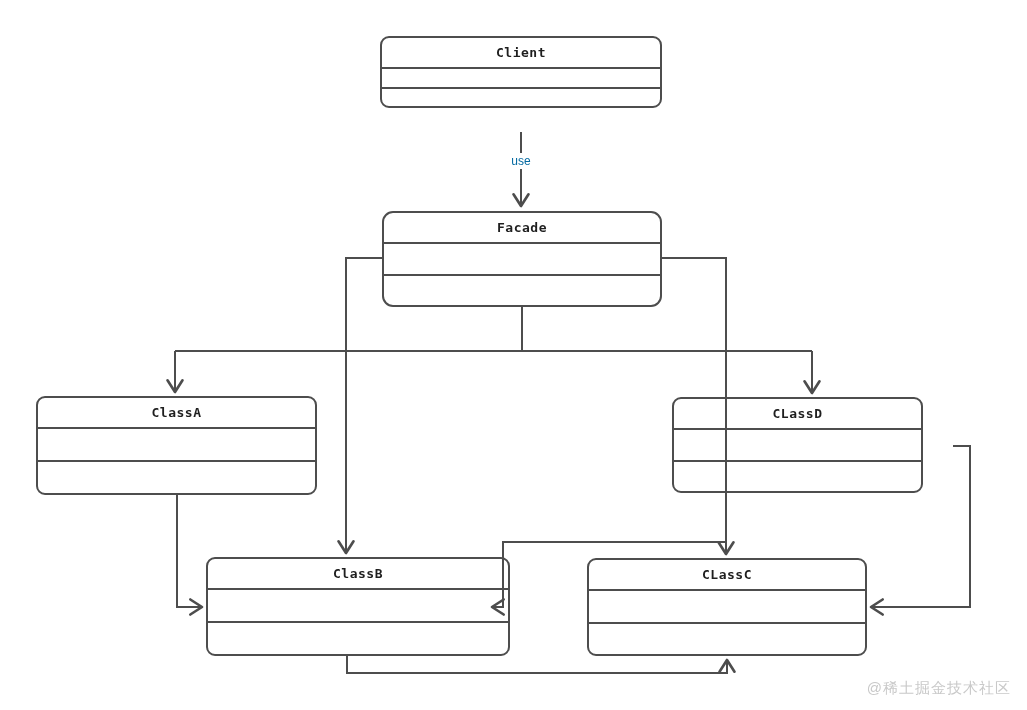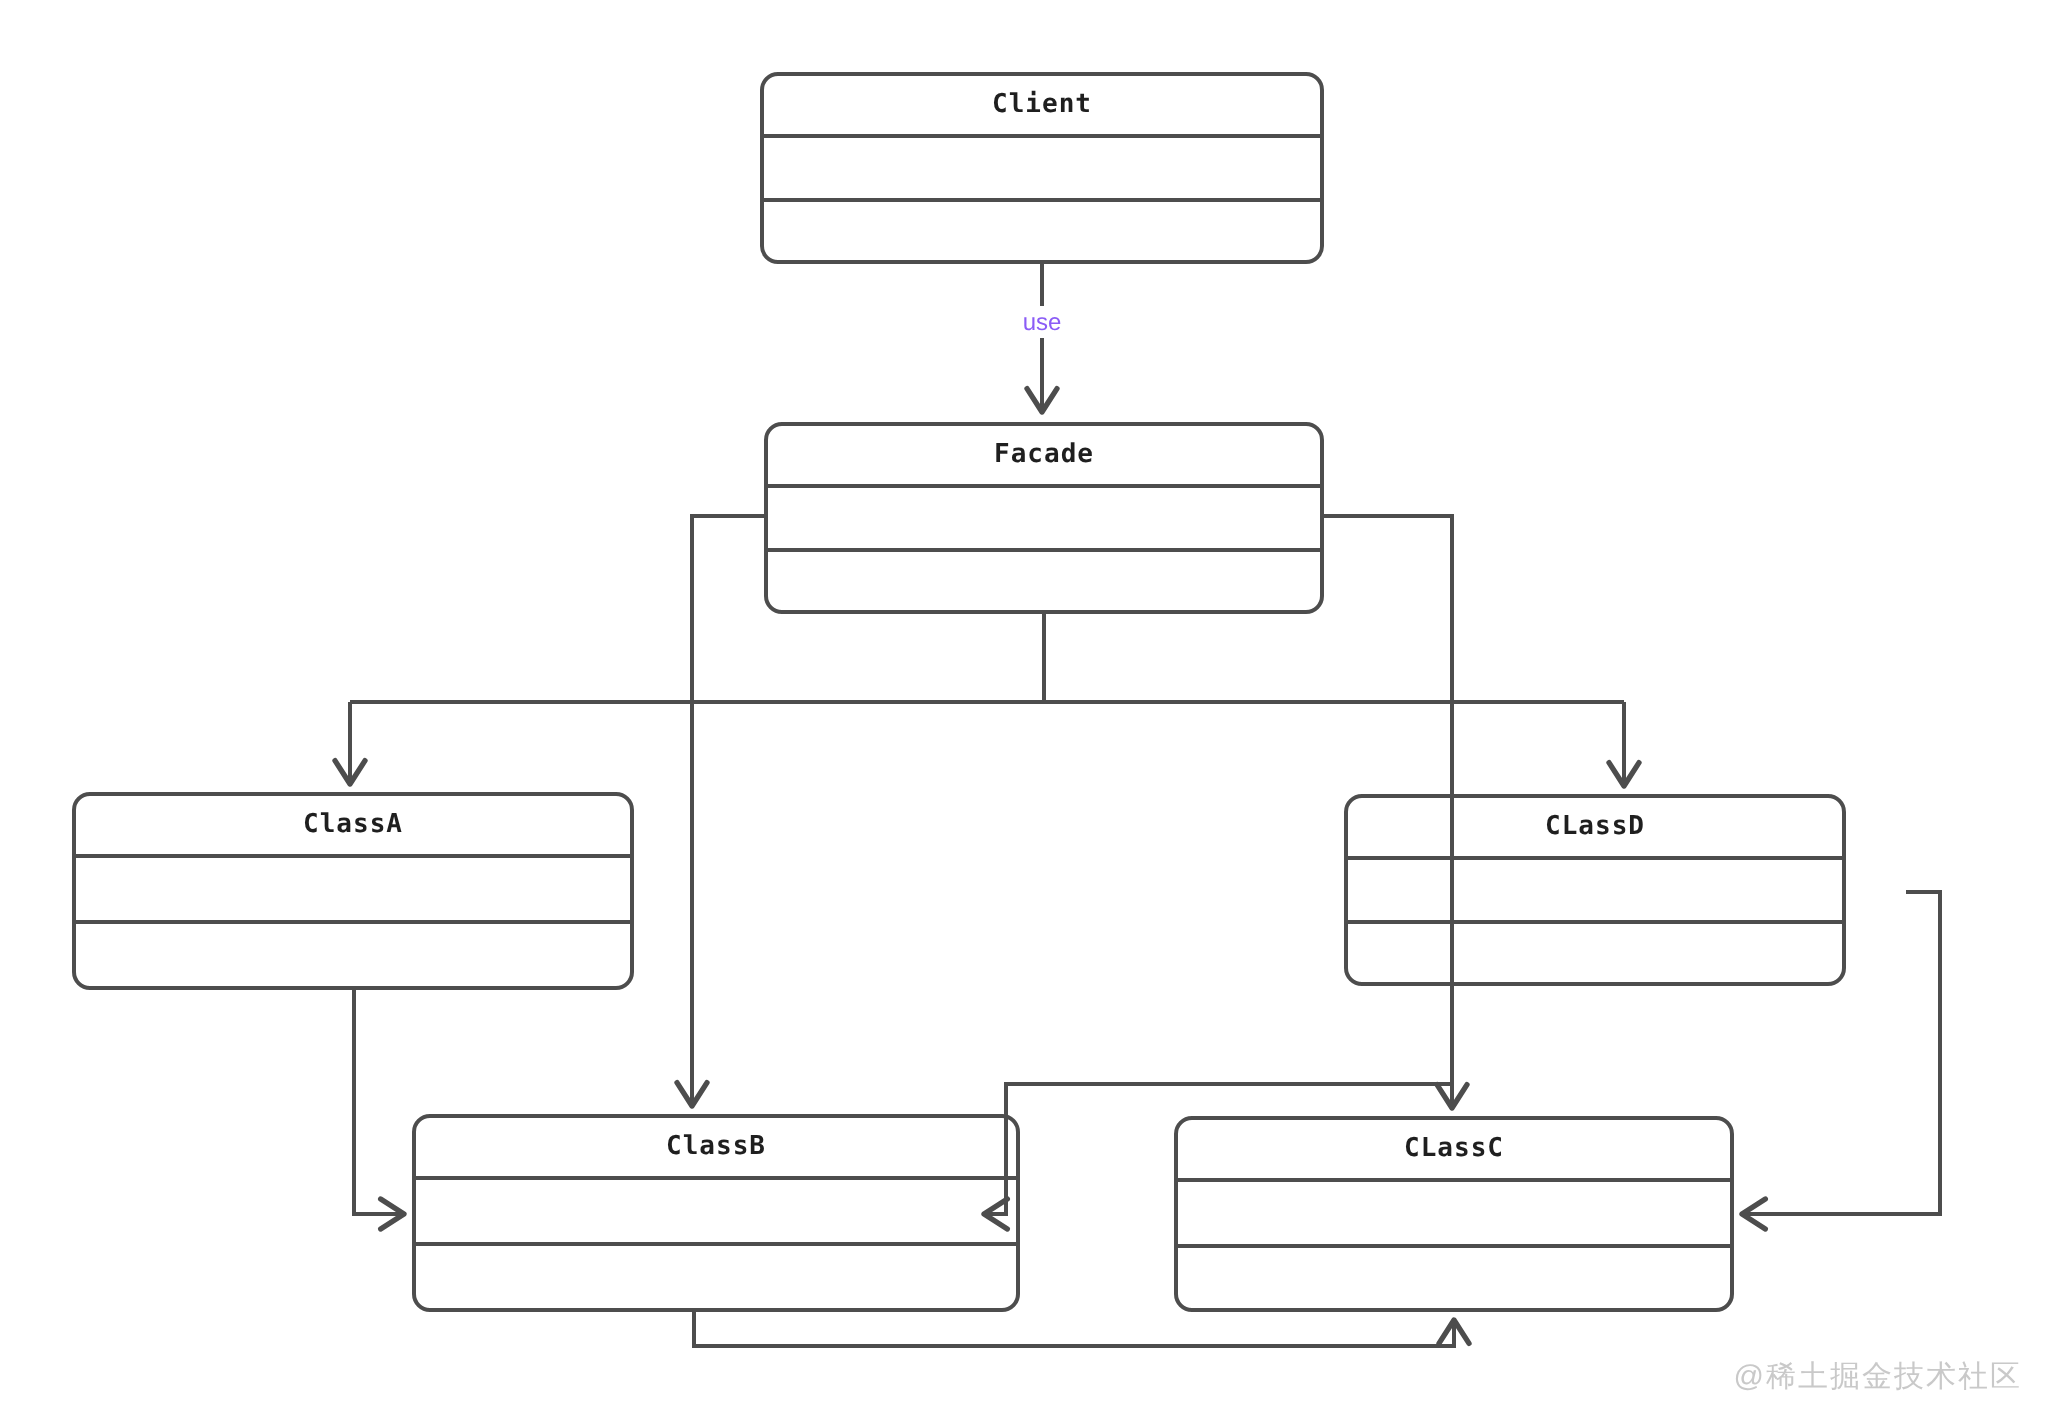--- a/index.html
+++ b/index.html
@@ -52,21 +52,21 @@
   .uml-methods {
     flex: 1;
   }
   .edge-label {
     position: absolute;
     z-index: 6;
     transform: translate(-50%, -50%);
     background: #ffffff;
     padding: 1px 4px;
     font-size: 12px;
-    color: #8b5cf6;
+    color: #0369a1;
     text-align: right;
   }
   .watermark {
     position: absolute;
     z-index: 7;
     right: 16px;
     bottom: 12px;
     font-size: 15px;
     color: #c9c9c9;
     letter-spacing: 1px;
@@ -92,27 +92,27 @@
       <path d="M812,351 L812,393" marker-end="url(#arrowV)"></path>
       <path d="M382,258 L346,258 L346,553" marker-end="url(#arrowV)"></path>
       <path d="M662,258 L726,258 L726,554" marker-end="url(#arrowV)"></path>
       <path d="M726,542 L503,542 L503,607 L492,607" marker-end="url(#arrowV)"></path>
       <path d="M177,495 L177,607 L202,607" marker-end="url(#arrowV)"></path>
       <path d="M953,446 L970,446 L970,607 L871,607" marker-end="url(#arrowV)"></path>
       <path d="M347,656 L347,673 L727,673 L727,660" marker-end="url(#arrowV)"></path>
     </g>
   </svg>
 
-  <div class="uml-box" style="left:380px; top:36px; width:282px; height:96px;">
+  <div class="uml-box" style="left:380px; top:36px; width:282px; height:72px;">
     <div class="uml-title">Client</div>
     <div class="uml-attrs"></div>
     <div class="uml-methods"></div>
   </div>
 
-  <div class="uml-box" style="left:382px; top:211px; width:280px; height:96px;">
+  <div class="uml-box" style="left:382px; top:211px; width:280px; height:96px;border-radius:11px;">
     <div class="uml-title">Facade</div>
     <div class="uml-attrs"></div>
     <div class="uml-methods"></div>
   </div>
 
   <div class="uml-box" style="left:36px; top:396px; width:281px; height:99px;">
     <div class="uml-title">ClassA</div>
     <div class="uml-attrs"></div>
     <div class="uml-methods"></div>
   </div>

